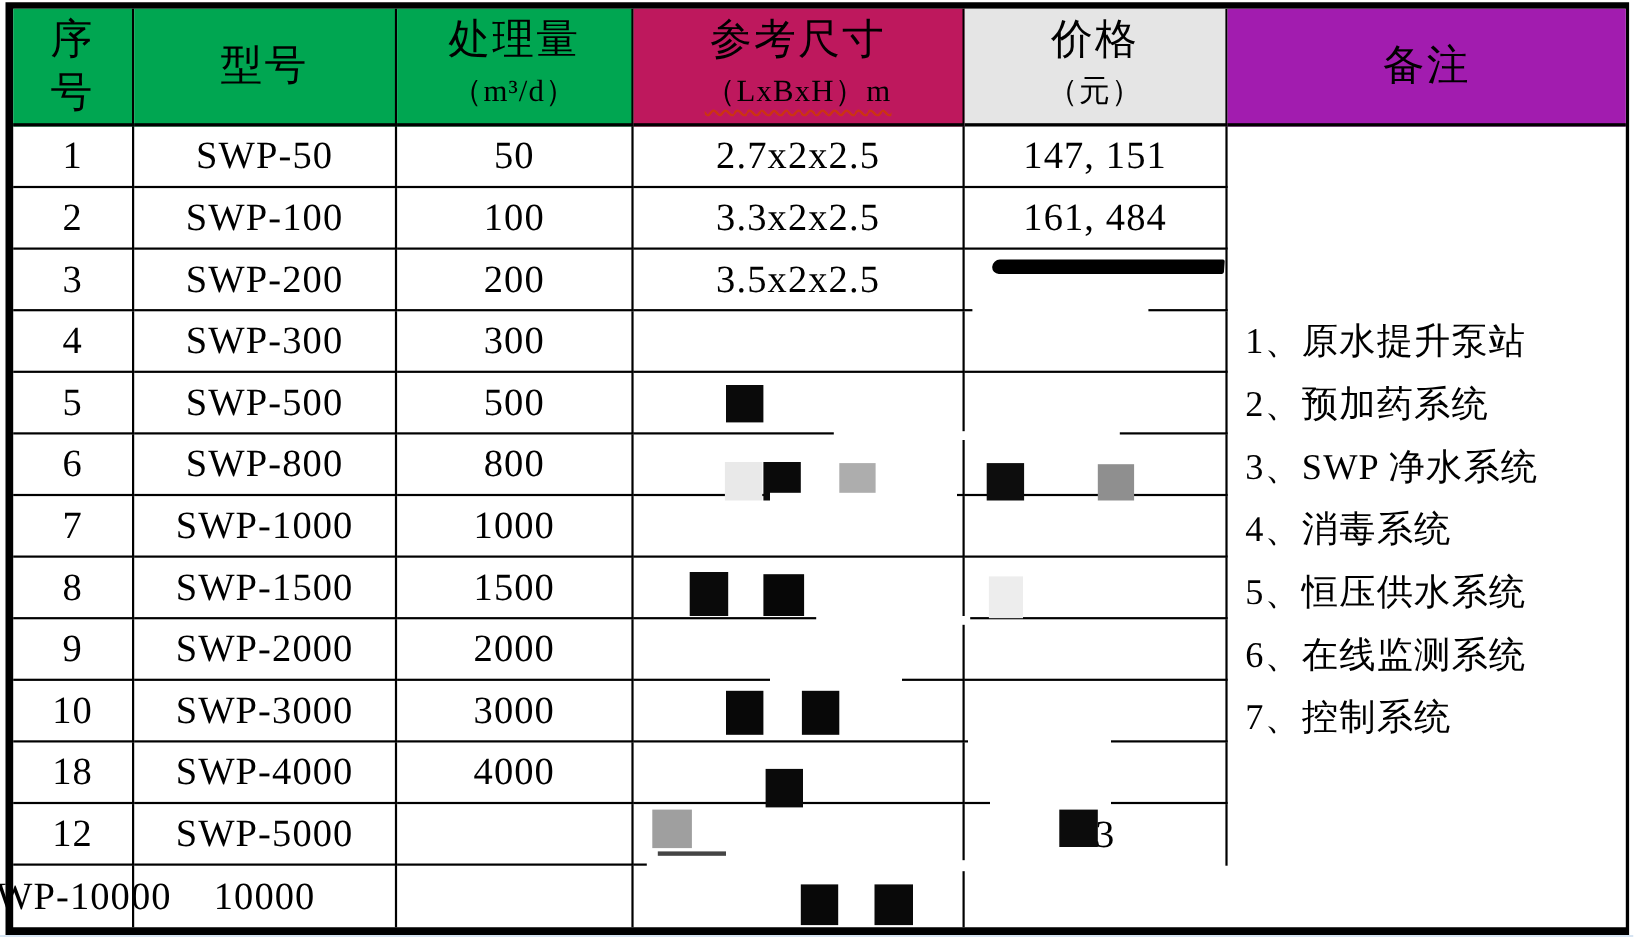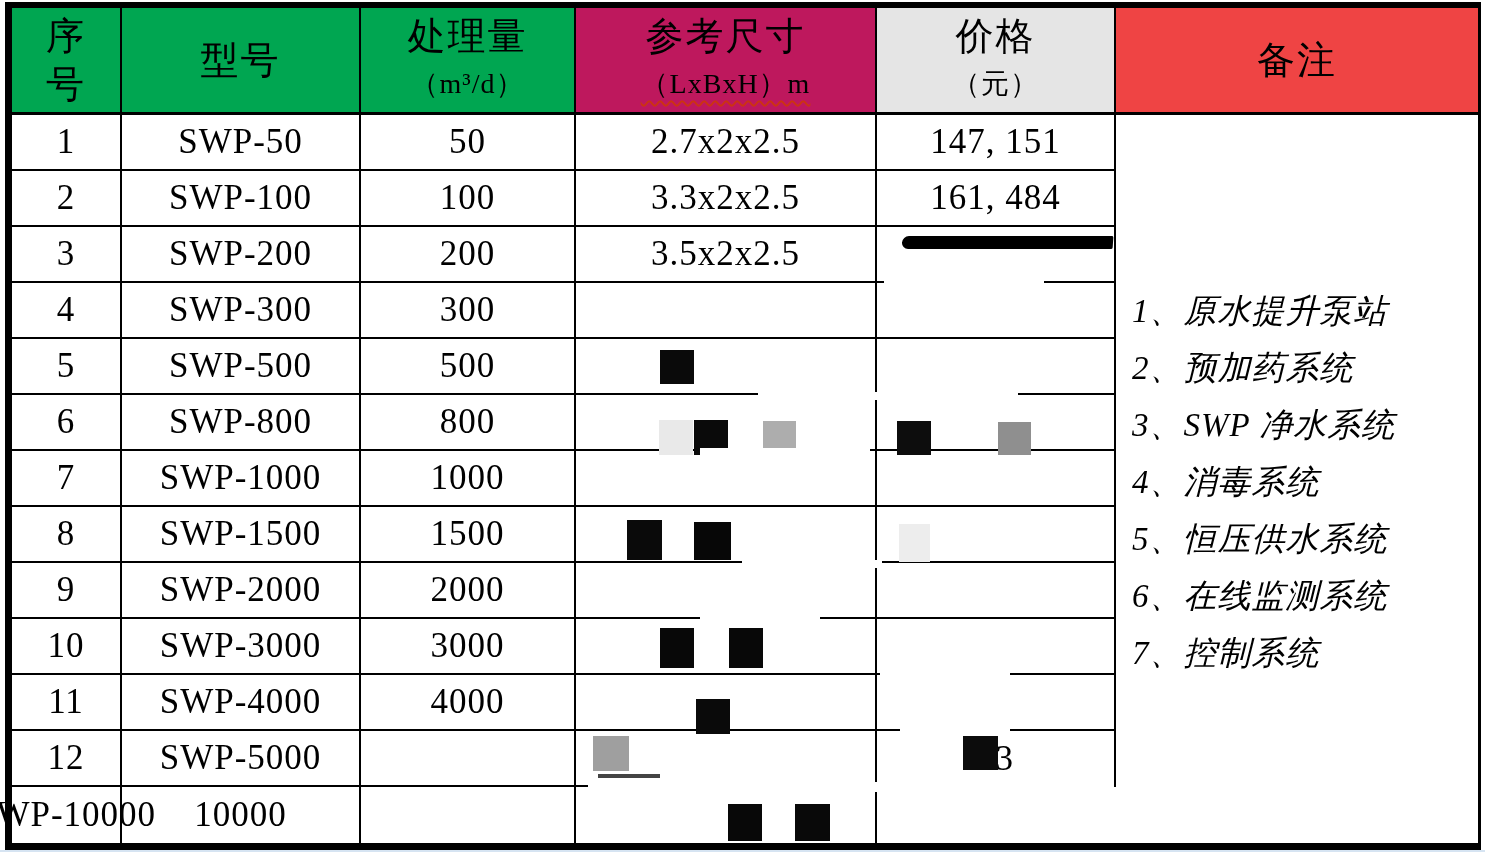--- a/index.html
+++ b/index.html
@@ -37,21 +37,21 @@
   .lastcol{border-right:none;}
   .lastrow{border-bottom:none;}
   .remarks-cell{
     grid-column:6;grid-row:2 / span 13;
     border-right:none;border-bottom:none;
     box-sizing:border-box;
     padding:168px 0 0 16px;
     font-size:33px;line-height:57px;letter-spacing:1px;
     display:block;
   }
-  .remark-item{white-space:nowrap;font-style:italic;}
+  .remark-item{white-space:nowrap;}
   .redaction-layer{position:absolute;left:0;top:0;width:1485px;height:852px;z-index:2;pointer-events:none;}
   .red-box{position:absolute;}
   .smudge{border-radius:8px 2px 2px 8px;transform:skewX(-4deg);}
   .bottom-strip{
     position:absolute;left:0;top:850px;width:1485px;height:2.5px;z-index:3;
   }
 </style>
 </head>
 <body>
 
@@ -69,21 +69,21 @@
     <span class="sub">（m³/d）</span>
   </div>
   <div class="cell hcell" style="background: #be185d;">
     <span>参考尺寸</span>
     <span class="sub wavy">（LxBxH）m</span>
   </div>
   <div class="cell hcell" style="background: #e5e5e5;">
     <span>价格</span>
     <span class="sub">（元）</span>
   </div>
-  <div class="cell hcell lastcol" style="background: #ef4444;">
+  <div class="cell hcell lastcol" style="background: #a21caf;">
     <span>备注</span>
   </div>
 
   <div class="remarks-cell">
     <div class="remark-item">1、原水提升泵站</div>
     <div class="remark-item">2、预加药系统</div>
     <div class="remark-item">3、SWP 净水系统</div>
     <div class="remark-item">4、消毒系统</div>
     <div class="remark-item">5、恒压供水系统</div>
     <div class="remark-item">6、在线监测系统</div>
@@ -143,21 +143,21 @@
   <div class="cell">2000</div>
   <div class="cell"></div>
   <div class="cell"></div>
 
   <div class="cell">10</div>
   <div class="cell">SWP-3000</div>
   <div class="cell">3000</div>
   <div class="cell"></div>
   <div class="cell"></div>
 
-  <div class="cell">11</div>
+  <div class="cell">18</div>
   <div class="cell">SWP-4000</div>
   <div class="cell">4000</div>
   <div class="cell"></div>
   <div class="cell"></div>
 
   <div class="cell">12</div>
   <div class="cell">SWP-5000</div>
   <div class="cell"></div>
   <div class="cell"></div>
 

